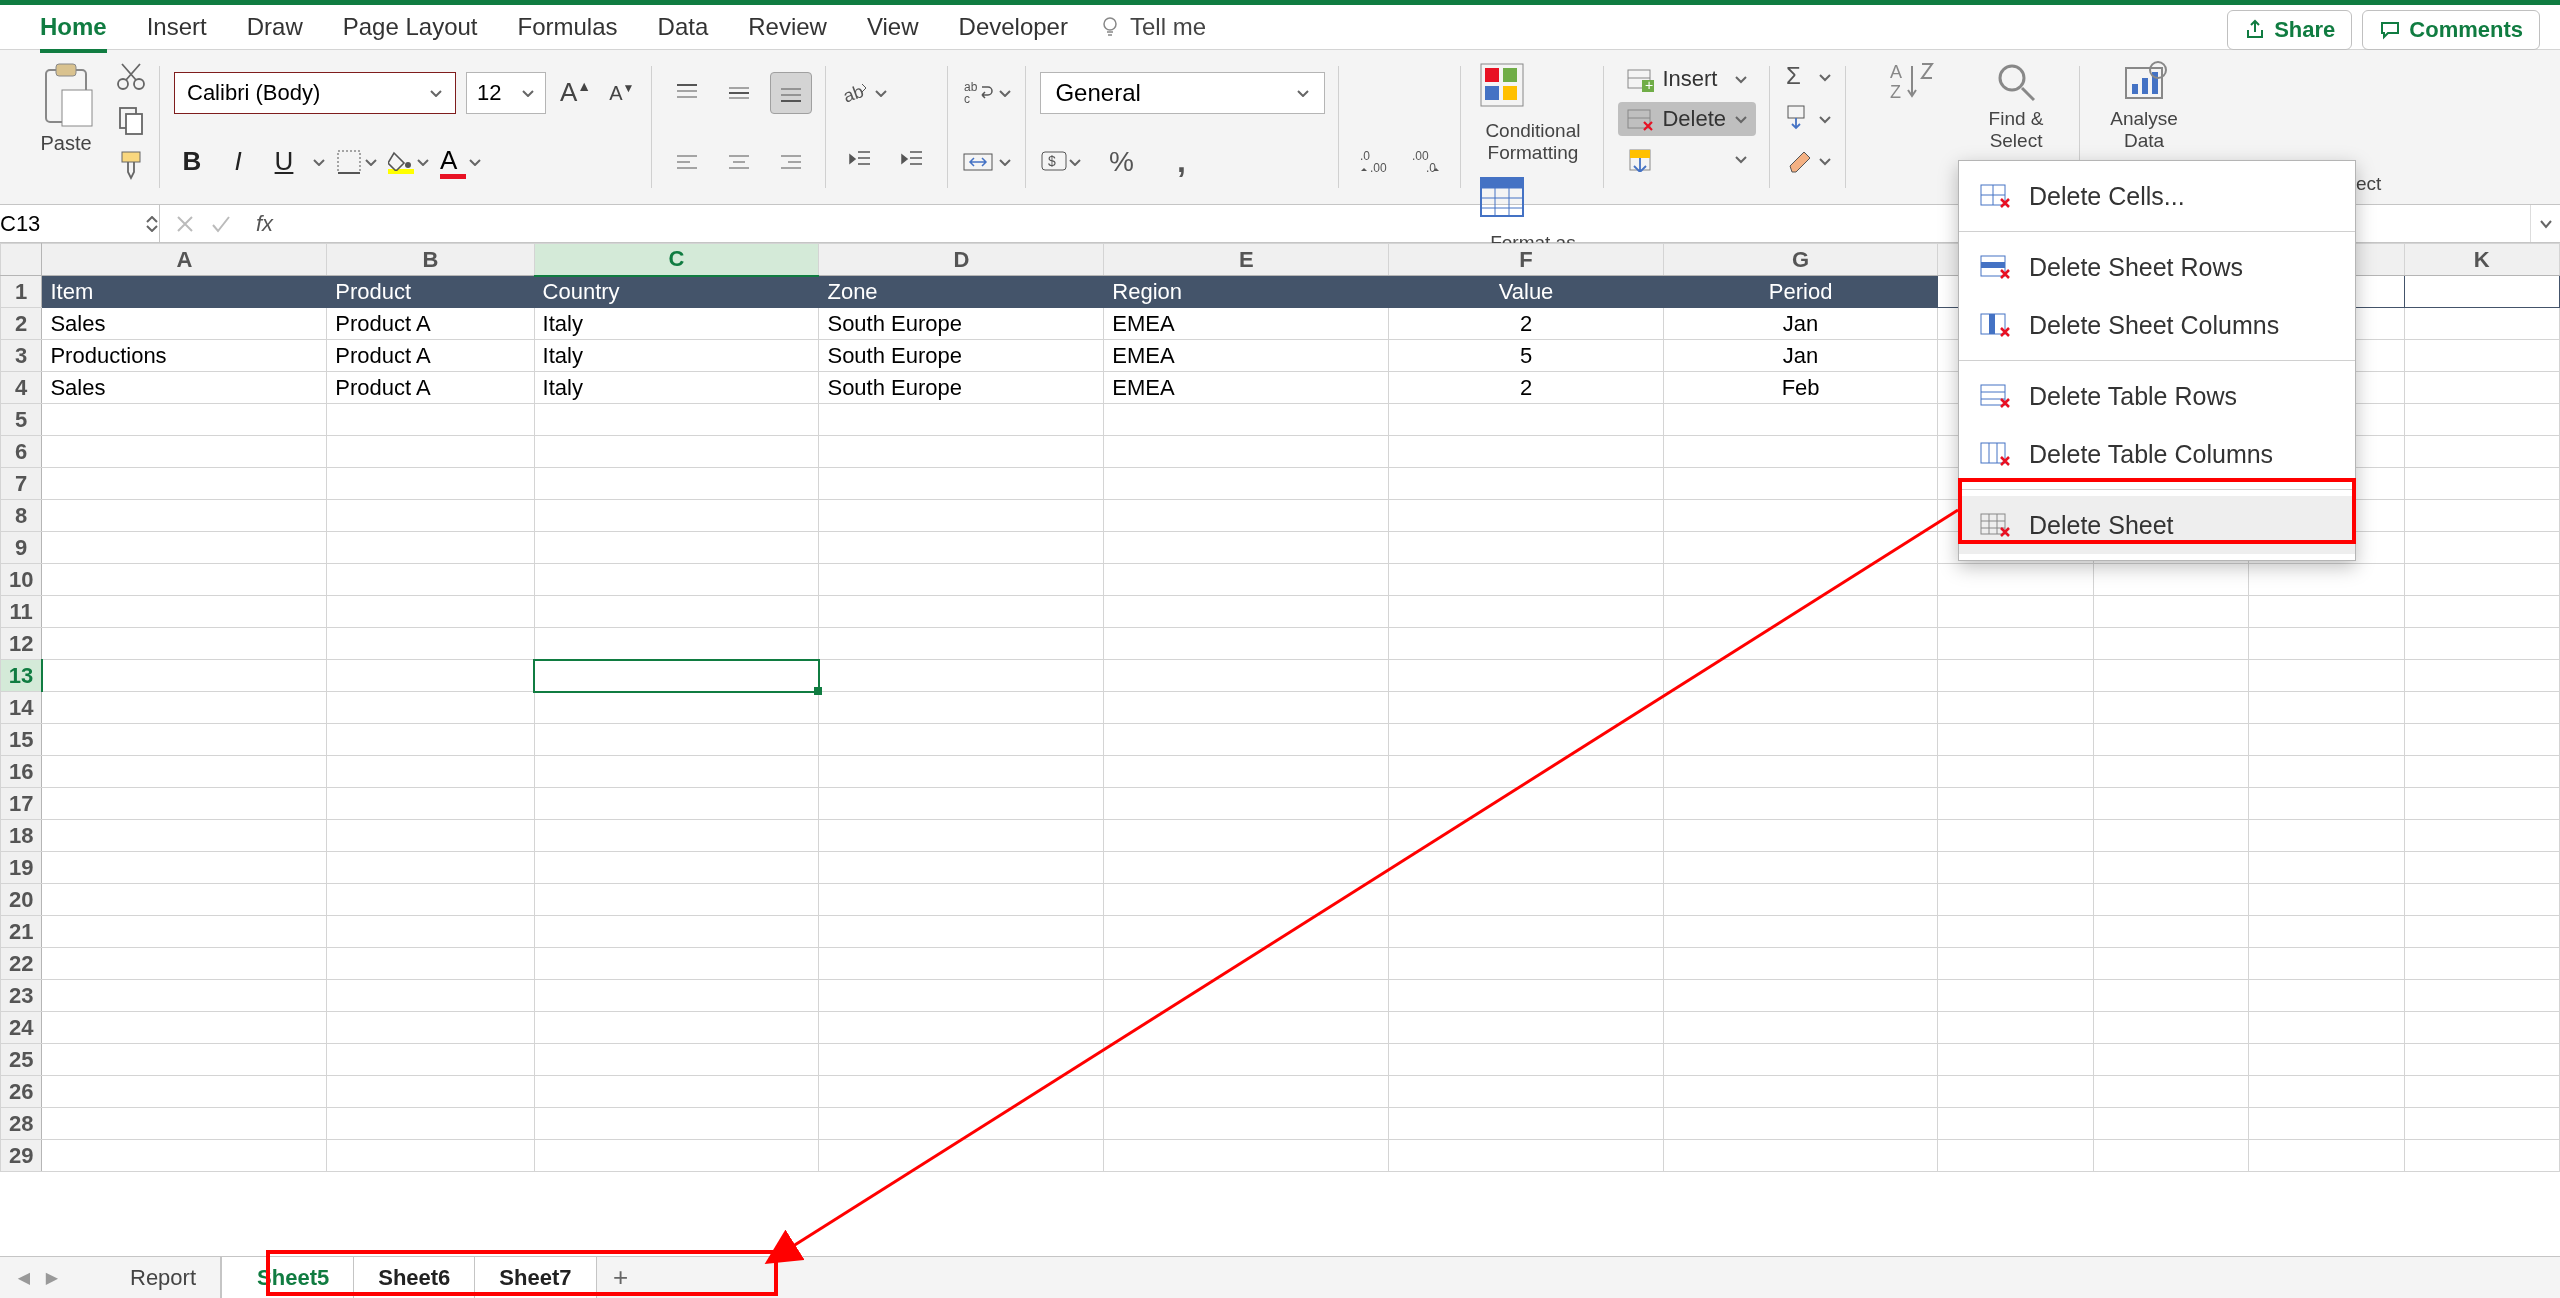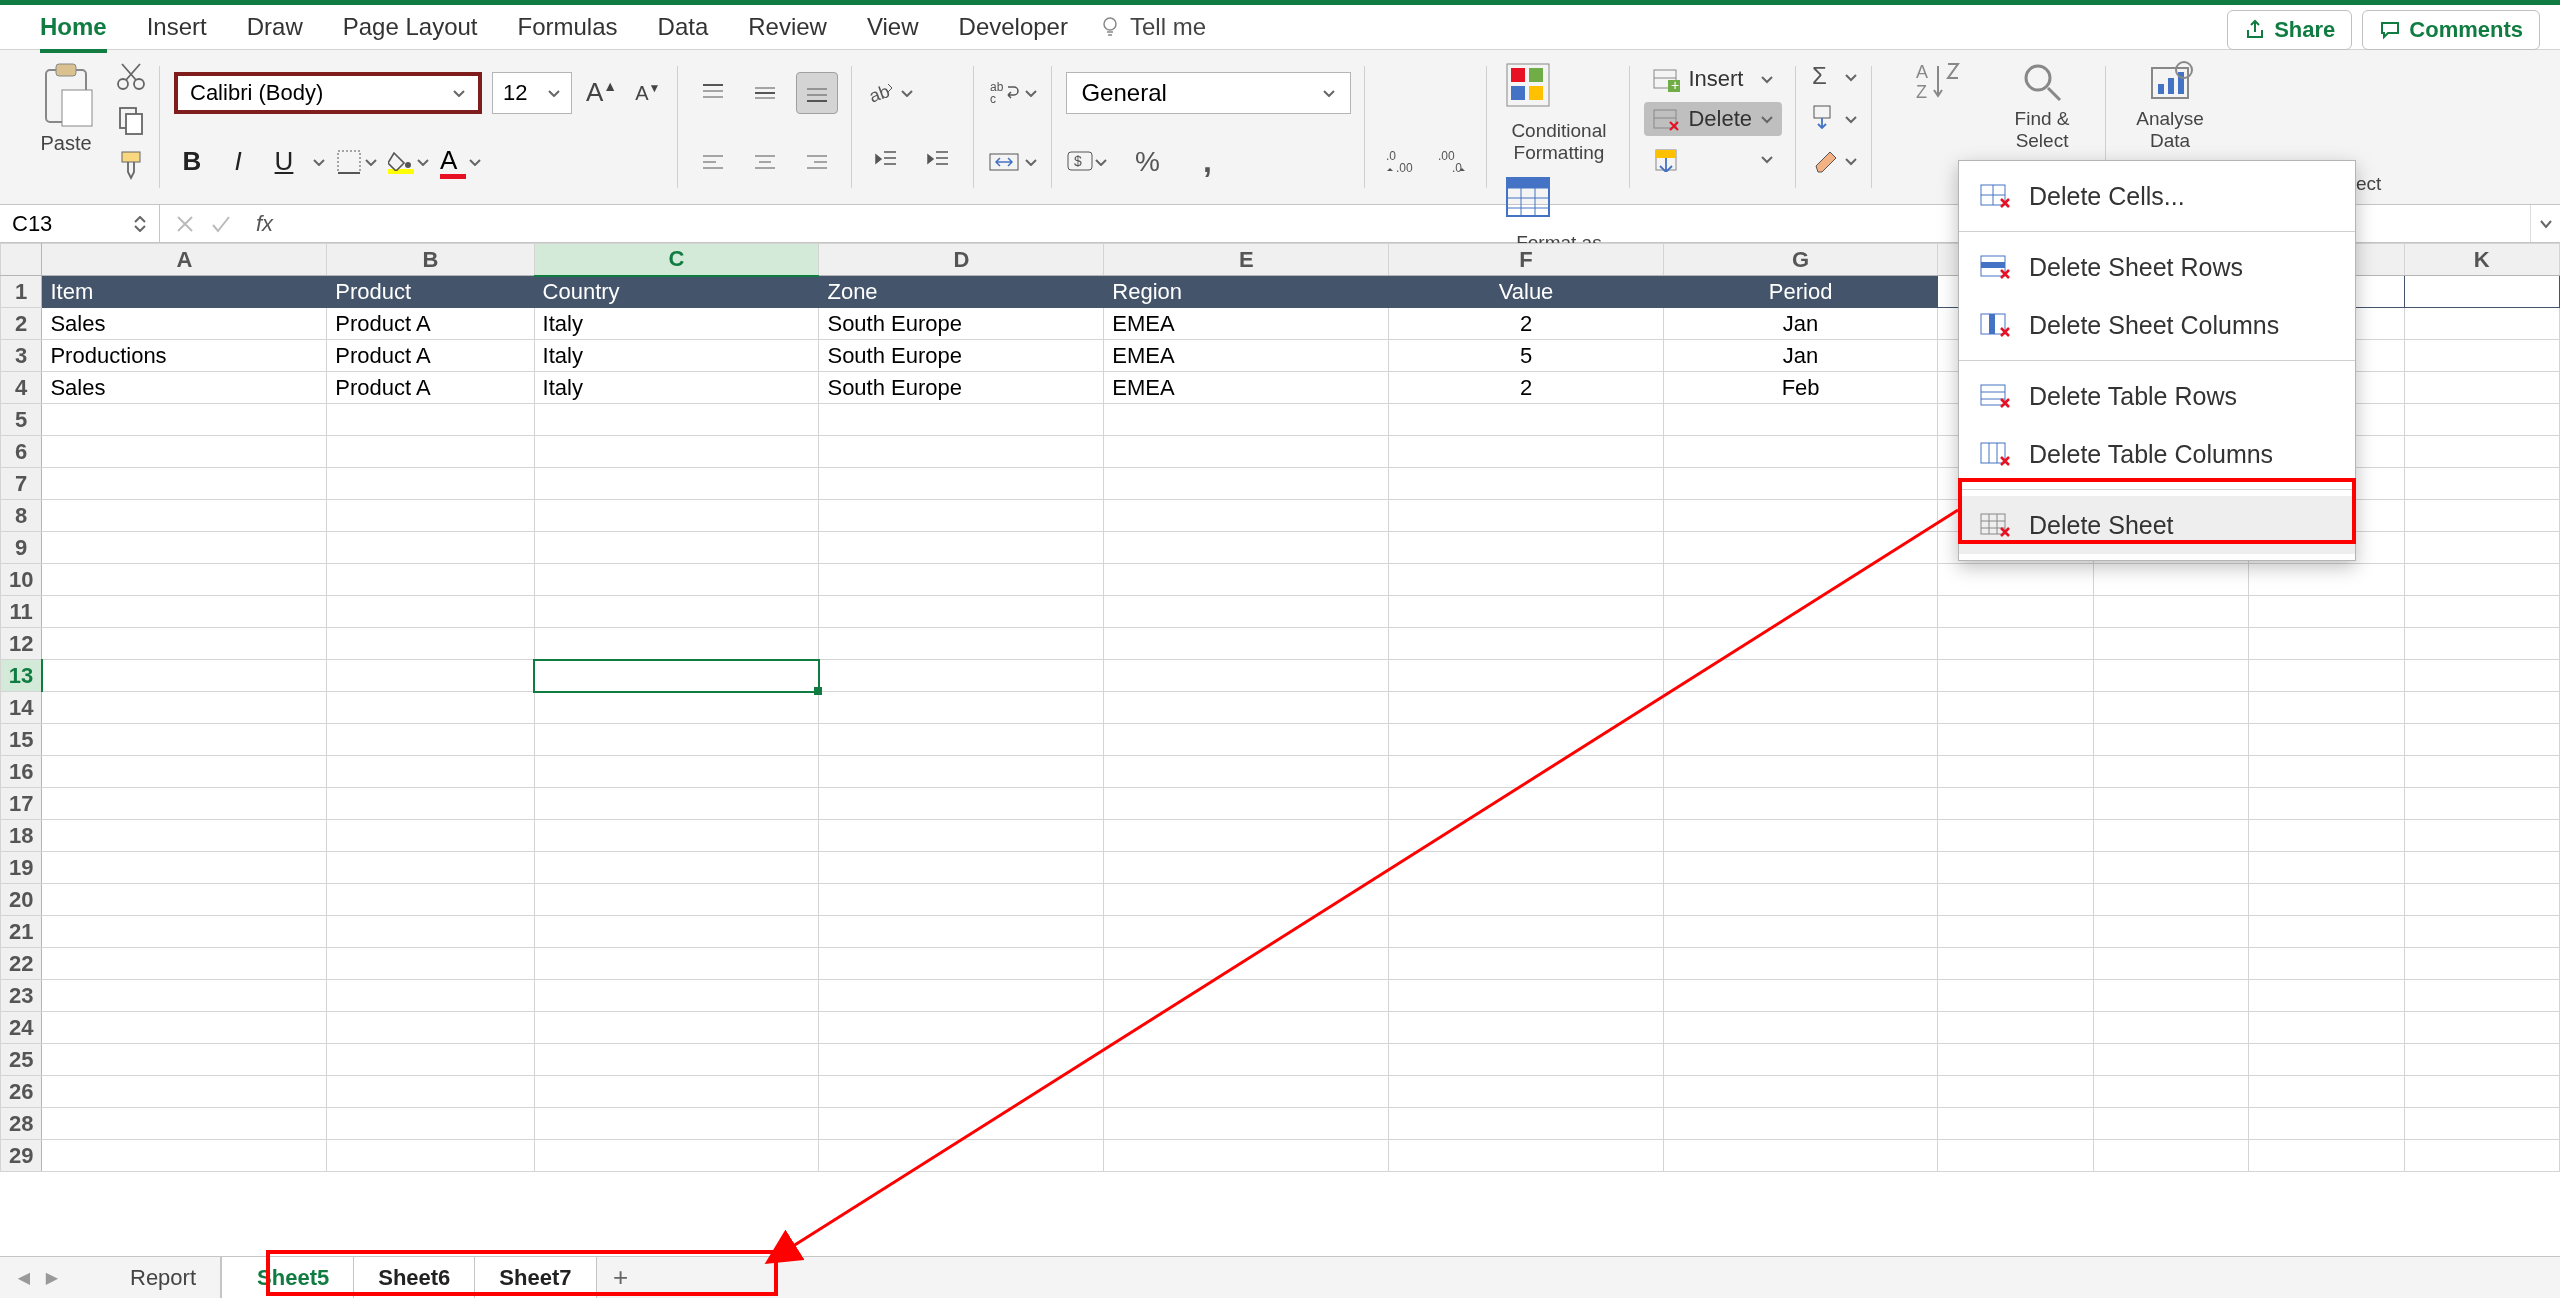--- a/index.html
+++ b/index.html
@@ -34,21 +34,21 @@
 
 
 .paste-group { display: flex; align-items: flex-start; gap: 10px; }
 .paste-main { display: flex; flex-direction: column; align-items: center; width: 80px; gap: 4px; cursor: pointer; }
 .paste-main .label { font-size: 20px; color: #444; }
 .paste-clip { width: 60px; height: 70px; }
 .paste-side { display: flex; flex-direction: column; gap: 14px; padding-top: 4px; }
 .paste-side svg { width: 30px; height: 30px; }
 
 
-.font-select { display: flex; align-items: center; border: 4px solid #7f1d1d; background: #fff; height: 42px; width: 308px; padding: 0 12px; font-size: 22px; justify-content: space-between; cursor: pointer; }
+.font-select { display: flex; align-items: center; border: 1px solid #7f1d1d; background: #fff; height: 42px; width: 282px; padding: 0 12px; font-size: 22px; justify-content: space-between; cursor: pointer; }
 .size-select { display: flex; align-items: center; border: 1px solid #b5b5b5; background: #fff; height: 42px; width: 80px; padding: 0 10px; font-size: 22px; justify-content: space-between; cursor: pointer; }
 .aa-btn { font-size: 26px; color: #444; cursor: pointer; padding: 0 4px; }
 .bold-btn, .italic-btn, .under-btn { font-size: 26px; color: #222; cursor: pointer; width: 36px; text-align: center; }
 .bold-btn { font-weight: 700; }
 .italic-btn { font-style: italic; }
 .under-btn { text-decoration: underline; }
 .border-btn, .fill-btn, .fontcolor-btn { display: flex; align-items: center; gap: 2px; cursor: pointer; }
 .fontcolor-btn .letter { font-size: 26px; position: relative; }
 .fontcolor-btn .bar { display: block; width: 26px; height: 5px; background: #e81123; margin-top: -2px; }
 .fill-btn .bar { display: block; width: 26px; height: 5px; background: #ffff00; margin-top: -2px; }
@@ -79,21 +79,21 @@
 .edit-col { display: flex; flex-direction: column; gap: 12px; align-items: center; padding-top: 4px; }
 .edit-col svg { width: 30px; height: 30px; }
 
 
 .big-item { display: flex; flex-direction: column; align-items: center; width: 100px; cursor: pointer; gap: 2px; }
 .big-item .icon { width: 48px; height: 48px; }
 .big-item .label { font-size: 19px; color: #444; text-align: center; line-height: 1.15; }
 
 
 .name-row { display: flex; align-items: center; height: 38px; border-bottom: 1px solid #c5c5c5; background: #fff; }
-.name-box { width: 160px; height: 100%; border-right: 1px solid #c5c5c5; display: flex; align-items: center; padding: 0 12px; font-size: 22px; justify-content: space-between; }
+.name-box { width: 160px; height: 100%; border-right: 1px solid #c5c5c5; display: flex; align-items: center; padding: 0 0; font-size: 22px; justify-content: space-between; }
 .name-box .spinner { display: flex; flex-direction: column; }
 .name-box .spinner svg { width: 14px; height: 8px; }
 .fx-controls { display: flex; align-items: center; gap: 14px; padding: 0 14px; color: #999; }
 .fx-controls svg { width: 22px; height: 22px; }
 .fx-label { font-style: italic; font-size: 22px; color: #555; padding-left: 10px; }
 .formula-input { flex: 1; height: 100%; border: none; outline: none; font-size: 22px; padding: 0 10px; }
 .fb-end { width: 30px; display: flex; align-items: center; justify-content: center; color: #666; border-left: 1px solid #ddd; height: 100%; }
 
 
 .grid-wrap { position: relative; height: calc(100% - 5px - 45px - 155px - 38px - 42px); overflow: hidden; background: #fff; }

